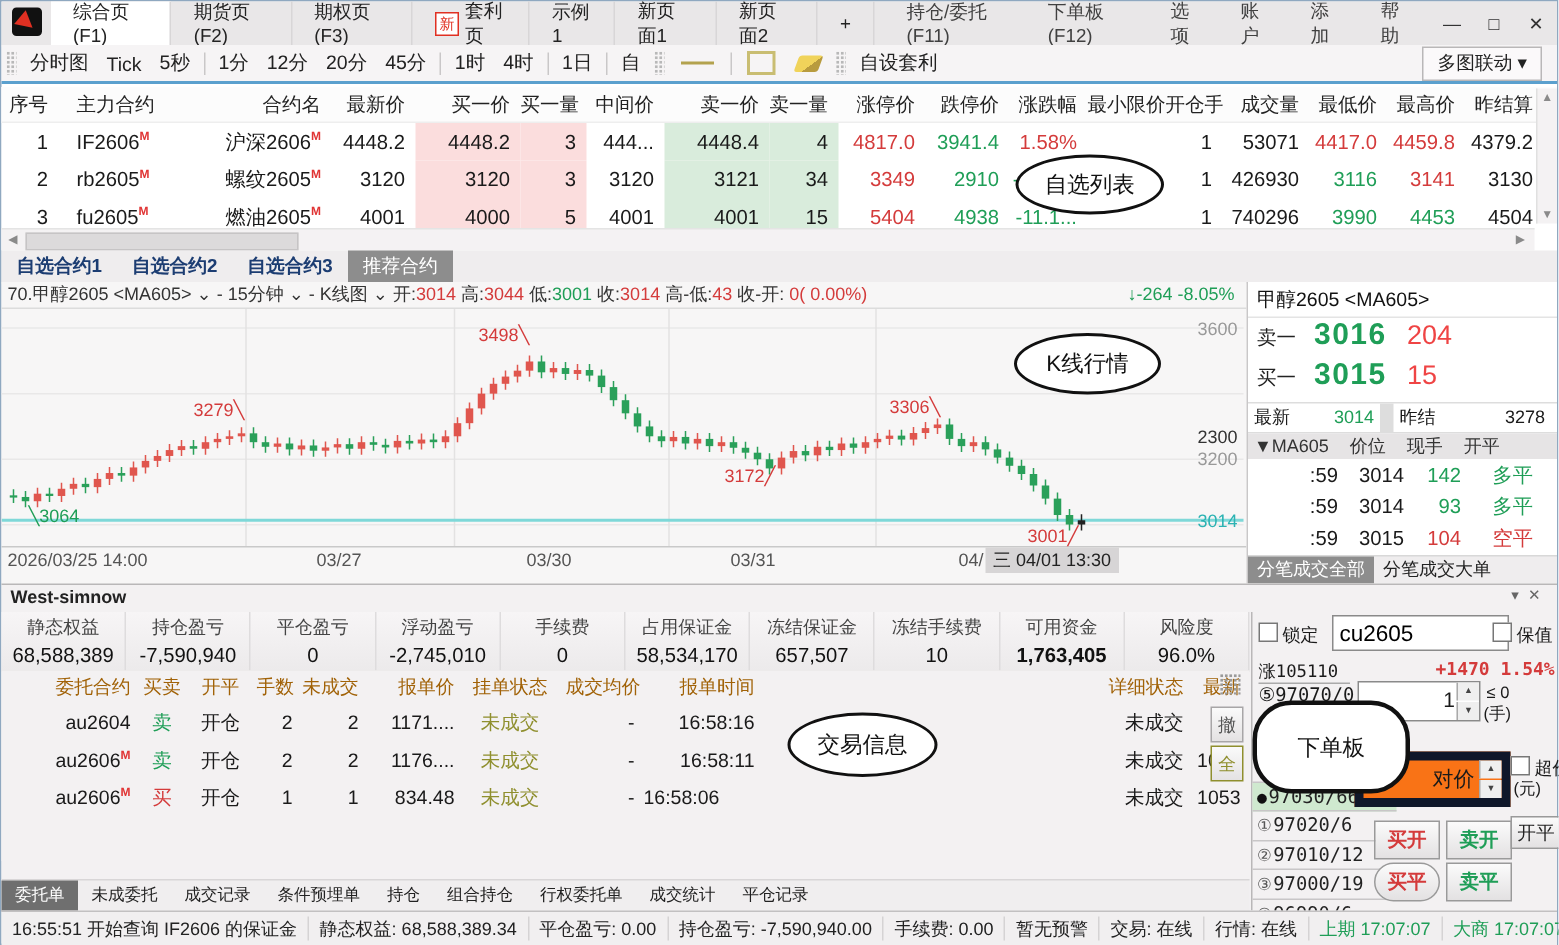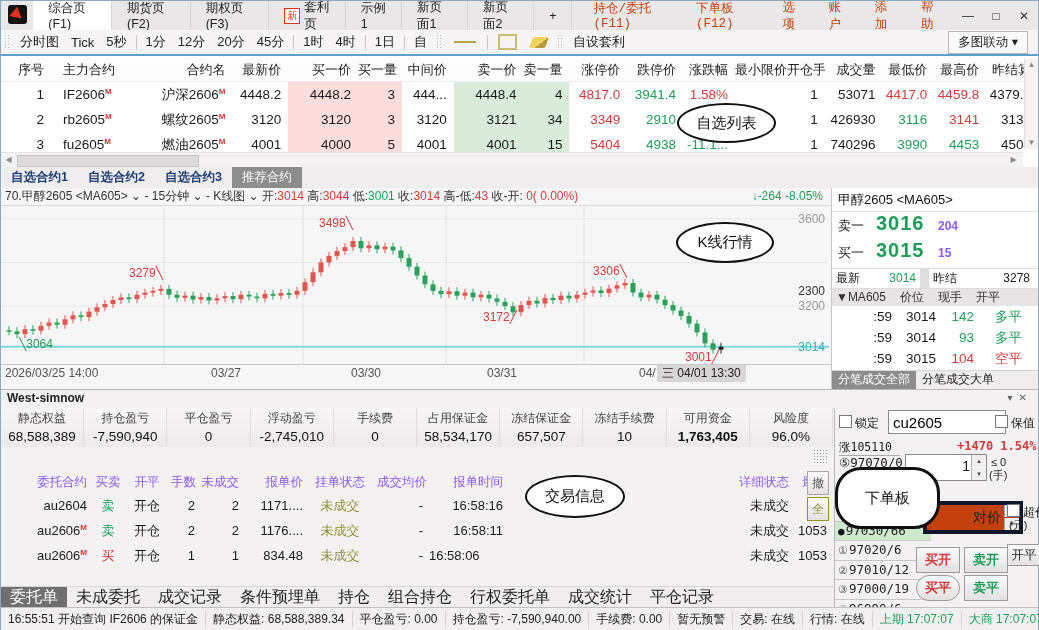--- a/index.html
+++ b/index.html
@@ -13,35 +13,35 @@
   .cyan{color:#2cb3b3!important;}
   .dark{color:#333!important;}
   sup.m{color:#e03434;font-size:8px;font-weight:bold;vertical-align:super;line-height:0;}
   
   #titlebar{left:0;top:0;width:1037px;height:29px;background:#e9e7e8;display:flex;align-items:stretch;border-bottom:1px solid #d0cecf;}
   #logo{width:22px;height:19px;margin:4px 6px 0 7px;background:#111;border-radius:3px;position:relative;}
   #logo:before{content:"";position:absolute;left:4px;top:4px;border-left:11px solid #e03022;border-top:6px solid transparent;border-bottom:6px solid transparent;transform:rotate(40deg);}
   .ptab{display:flex;align-items:center;padding:0 15px;font-size:12.5px;border-right:1px solid #d8d6d7;color:#222;}
   .ptab.active{background:#fff;}
   .badge-new{color:#e03022;border:1px solid #e03022;font-size:10px;padding:0 2px;margin-right:4px;background:#fff;}
-  .menuitem{display:flex;align-items:center;padding:4px 13px;font-size:12.5px;color:#c2410c;font-family:Liberation Mono, monospace;}
+  .menuitem{display:flex;align-items:center;padding:4px 13px;font-size:12.5px;color:#404040;}
   #wincontrols{margin-left:auto;display:flex;align-items:center;}
   .winbtn{width:28px;text-align:center;font-size:12px;color:#333;}
   
   #toolbar{left:0;top:29px;width:1037px;height:26px;background:#f6f4f5;display:flex;align-items:center;border-bottom:2px solid #5ba0ce;box-sizing:border-box;}
   .grip{width:7px;height:16px;margin:0 3px;background-image:radial-gradient(#b8b8b8 1px,transparent 1px);background-size:3px 3px;}
   .tbtn{padding:0 6px;font-size:13px;color:#222;white-space:nowrap;}
   .tsep{width:1px;height:15px;background:#c9c7c8;margin:0 3px;}
   .icon-line{width:22px;height:2px;background:#b3a24e;margin:0 8px;}
   .icon-rect{width:15px;height:12px;border:2px solid #c9bd72;margin:0 7px;}
   .icon-eraser{width:16px;height:11px;background:linear-gradient(135deg,#f0d35a 60%,#b89b3e 60%);transform:skewX(-20deg);margin:0 7px;border-radius:2px;}
   #multilink{margin-left:auto;margin-right:10px;border:1px solid #b9b7b8;background:#fbf9fa;padding:2px 9px;font-size:12.5px;color:#222;}
   
   #quotes{left:0;top:57px;width:1037px;height:109px;background:#fff;}
-  .qrow{display:flex;height:25px;line-height:25px;padding-left:12px;}
+  .qrow{display:flex;height:25px;line-height:25px;}
   #qhead{height:23px;line-height:23px;border-bottom:1px solid #eee;background:#fcfcfc;}
   .qcell{box-sizing:border-box;padding-right:7px;font-size:13.5px;white-space:nowrap;overflow:hidden;}
   #qhead .qcell{font-size:13px;color:#222;}
   .al-r{text-align:right;} .al-l{text-align:left;padding-left:12px;}
   .bg-pink{background:#fbdddd;} .bg-green{background:#d9ecdc;}
   #vscroll{left:1023px;top:58px;width:13px;height:90px;background:#f4f2f3;border-left:1px solid #e0e0e0;}
   .scr-arrow{position:absolute;left:0;width:13px;height:12px;color:#8a8a8a;font-size:8px;text-align:center;line-height:12px;}
   #hscroll{left:0;top:151px;width:1022px;height:14px;background:#f4f2f3;border-top:1px solid #e4e4e4;}
   #hthumb{position:absolute;left:16px;top:2px;width:180px;height:10px;background:#dcdadb;border:1px solid #c6c4c5;}
   
@@ -57,21 +57,21 @@
   .anno{position:absolute;font-size:12px;white-space:nowrap;}
   #xaxis{position:absolute;left:0;top:176px;width:830px;height:20px;font-size:12px;color:#555;}
   .xlbl{position:absolute;top:2px;white-space:nowrap;}
   .xlbl.box{background:#d7d5d6;color:#222;padding:0 5px;line-height:17px;top:1px;}
   
   #rpanel{left:830px;top:187px;width:207px;height:201px;background:#fff;border-left:1px solid #c9c7c8;box-sizing:border-box;}
   #rp-title{padding:3px 0 2px 6px;font-size:13px;color:#111;border-bottom:1px solid #e4e4e4;}
   .bigrow{display:flex;align-items:baseline;height:27px;padding-left:6px;}
   .bigrow .lbl{width:38px;font-size:13px;color:#222;}
   .bigrow .prc{width:62px;font-size:20px;font-weight:bold;letter-spacing:1px;}
-  .bigrow .vol{font-size:12px;font-weight:bold;color:#8b5cf6;}
+  .bigrow .vol{font-size:18px;font-weight:normal;color:#ef4444;}
   #lastrow{display:flex;height:19px;line-height:19px;border-top:1px solid #ddd;border-bottom:1px solid #ddd;font-size:12px;margin-top:2px;}
   #lastrow>div{padding:0 4px;}
   #lr-sep{width:1px;background:#ddd;}
   #rp-cols{display:flex;height:17px;line-height:17px;background:#e6e4e5;font-size:12px;color:#333;}
   #rp-cols span{margin-right:14px;}
   .trow{display:flex;height:21px;line-height:21px;font-size:13.5px;padding-left:34px;}
   .trow span{text-align:right;}
   #rp-tabs{position:absolute;bottom:0;left:0;right:0;height:18px;display:flex;background:#efedee;border-top:1px solid #d8d8d8;}
   .rptab{padding:0 6px;line-height:17px;font-size:12px;color:#222;}
   .rptab.active{background:#8d8d8d;color:#fff;}
@@ -79,49 +79,49 @@
   #dock{left:0;top:388px;width:1037px;height:218px;background:#f3f1f2;border-top:1px solid #b9b7b8;box-sizing:border-box;}
   #dock-title{height:17px;font-size:12px;font-weight:bold;color:#222;padding:1px 0 0 6px;}
   #dock-ctrl{position:absolute;right:5px;top:2px;color:#666;font-size:10px;letter-spacing:6px;}
   #stats{position:absolute;left:0;top:18px;width:832px;height:39px;display:flex;border-bottom:1px solid #dddbdc;background:linear-gradient(#f7f5f6,#eceaeb);}
   .stat{flex:1;border-right:1px solid #dedcdd;text-align:center;padding-top:2px;}
   .stat .sl{font-size:12px;color:#444;}
   .stat .sv{font-size:13.5px;color:#111;margin-top:2px;}
   .stat.em .sv{font-weight:bold;}
   #orders{position:absolute;left:0;top:57px;width:832px;height:127px;background:#f3f1f2;}
   .orow{display:flex;height:25px;line-height:25px;font-size:13px;}
-  #ohead{height:22px;line-height:22px;color:#8b5cf6;font-size:12.5px;margin-top:24px;}
+  #ohead{height:22px;line-height:22px;color:#a16207;font-size:12.5px;}
   .ocell{box-sizing:border-box;padding-right:6px;white-space:nowrap;overflow:hidden;}
   .ospacer{flex:1;}
   .sbtn{position:absolute;width:20px;height:22px;border:1px solid #a8a6a7;background:linear-gradient(#fafafa,#e4e2e3);font-size:12px;text-align:center;line-height:22px;color:#555;}
   #btn-all{color:#8f8f2e;border-color:#8f8f2e;}
   #ogrip{position:absolute;right:6px;top:2px;width:14px;height:14px;background-image:radial-gradient(#9a9a9a 1px,transparent 1px);background-size:3px 3px;}
   #dtabs{position:absolute;left:0;top:196px;width:832px;height:21px;display:flex;background:#f0eeef;border-top:1px solid #d8d6d7;}
-  .dtab{padding:0 9px;line-height:20px;font-size:16px;color:#222;}
+  .dtab{padding:0 9px;line-height:20px;font-size:11px;color:#222;}
   .dtab.active{background:#6f6f6f;color:#fff;}
   
   #opanel{position:absolute;left:833px;top:18px;width:204px;height:199px;border-left:1px solid #b9b7b8;background:#f3f1f2;box-sizing:border-box;}
   .chk{display:inline-block;width:11px;height:11px;border:1px solid #777;background:#fff;vertical-align:-1px;margin-right:3px;}
   #op-lock{position:absolute;left:4px;top:7px;font-size:12px;}
   #op-code{position:absolute;left:53px;top:2px;width:118px;height:24px;border:1px solid #8a8a8a;background:#fff;font-size:15px;font-family:"Liberation Sans",sans-serif;padding:0 4px;box-sizing:border-box;}
   #op-hedge{position:absolute;right:3px;top:7px;font-size:12px;}
   #op-limit{position:absolute;left:4px;top:32px;font-size:11.5px;font-family:"DejaVu Sans Mono",monospace;border-bottom:1px solid #aaa;padding-right:8px;}
   #op-chg{position:absolute;left:122px;top:31px;font-size:12px;font-family:"DejaVu Sans Mono",monospace;font-weight:bold;}
   #op-l5{position:absolute;left:4px;top:47px;font-size:12.5px;font-family:"DejaVu Sans Mono",monospace;}
   #op-qtybox{position:absolute;left:70px;top:46px;width:80px;height:25px;border:1px solid #8a8a8a;background:#fff;}
   #op-qty{position:absolute;right:16px;top:3px;font-size:14px;}
   .spin{position:absolute;right:0;width:14px;height:12px;border-left:1px solid #aaa;font-size:6px;color:#444;text-align:center;line-height:12px;background:#efefef;}
   #op-qmax{position:absolute;left:156px;top:48px;font-size:11px;}
   #op-qunit{position:absolute;left:154px;top:60px;font-size:11px;}
   #ladder{position:absolute;left:0px;top:94px;width:96px;}
   .lrow{height:18.5px;line-height:18.5px;font-size:12.5px;font-family:"DejaVu Sans Mono",monospace;border-bottom:1px solid #c8c6c7;padding-left:3px;white-space:nowrap;color:#222;}
   .lrow .mk{color:#555;font-size:11px;margin-right:1px;}
   .lrow.lastp{background:#cfe9cf;}
   .lrow.lastp .mk{color:#111;}
-  #op-pricebox{position:absolute;left:88px;top:93px;width:92px;height:25px;border:4px solid #0f172a;background:#c2410c;}
+  #op-pricebox{position:absolute;left:68px;top:93px;width:92px;height:25px;border:6px solid #0f172a;background:#f97316;}
   #op-pricemode{position:absolute;right:18px;top:4px;font-size:14px;}
   #op-over{position:absolute;left:172px;top:96px;font-size:12px;white-space:nowrap;}
   #op-overunit{position:absolute;left:174px;top:110px;font-size:11px;}
   .obtn{position:absolute;width:42px;height:24px;border:1px solid #9a9a9a;background:linear-gradient(#fbfbfb,#e3e1e2);font-size:13px;font-weight:bold;text-align:center;line-height:24px;}
   #btn-oc{width:32px;height:20px;line-height:20px;font-weight:normal;font-size:12.5px;color:#222;}
   
   #statusbar{left:0;top:606px;width:1037px;height:22px;background:#f1eff0;border-top:1px solid #c2c0c1;display:flex;align-items:center;}
   .sseg{padding:0 7px;font-size:12px;color:#222;border-right:1px solid #d5d3d4;white-space:nowrap;height:16px;line-height:16px;}
   
   .callout{position:absolute;background:#fff;border:2.5px solid #111;display:flex;align-items:center;justify-content:center;font-size:15px;color:#111;z-index:60;}

